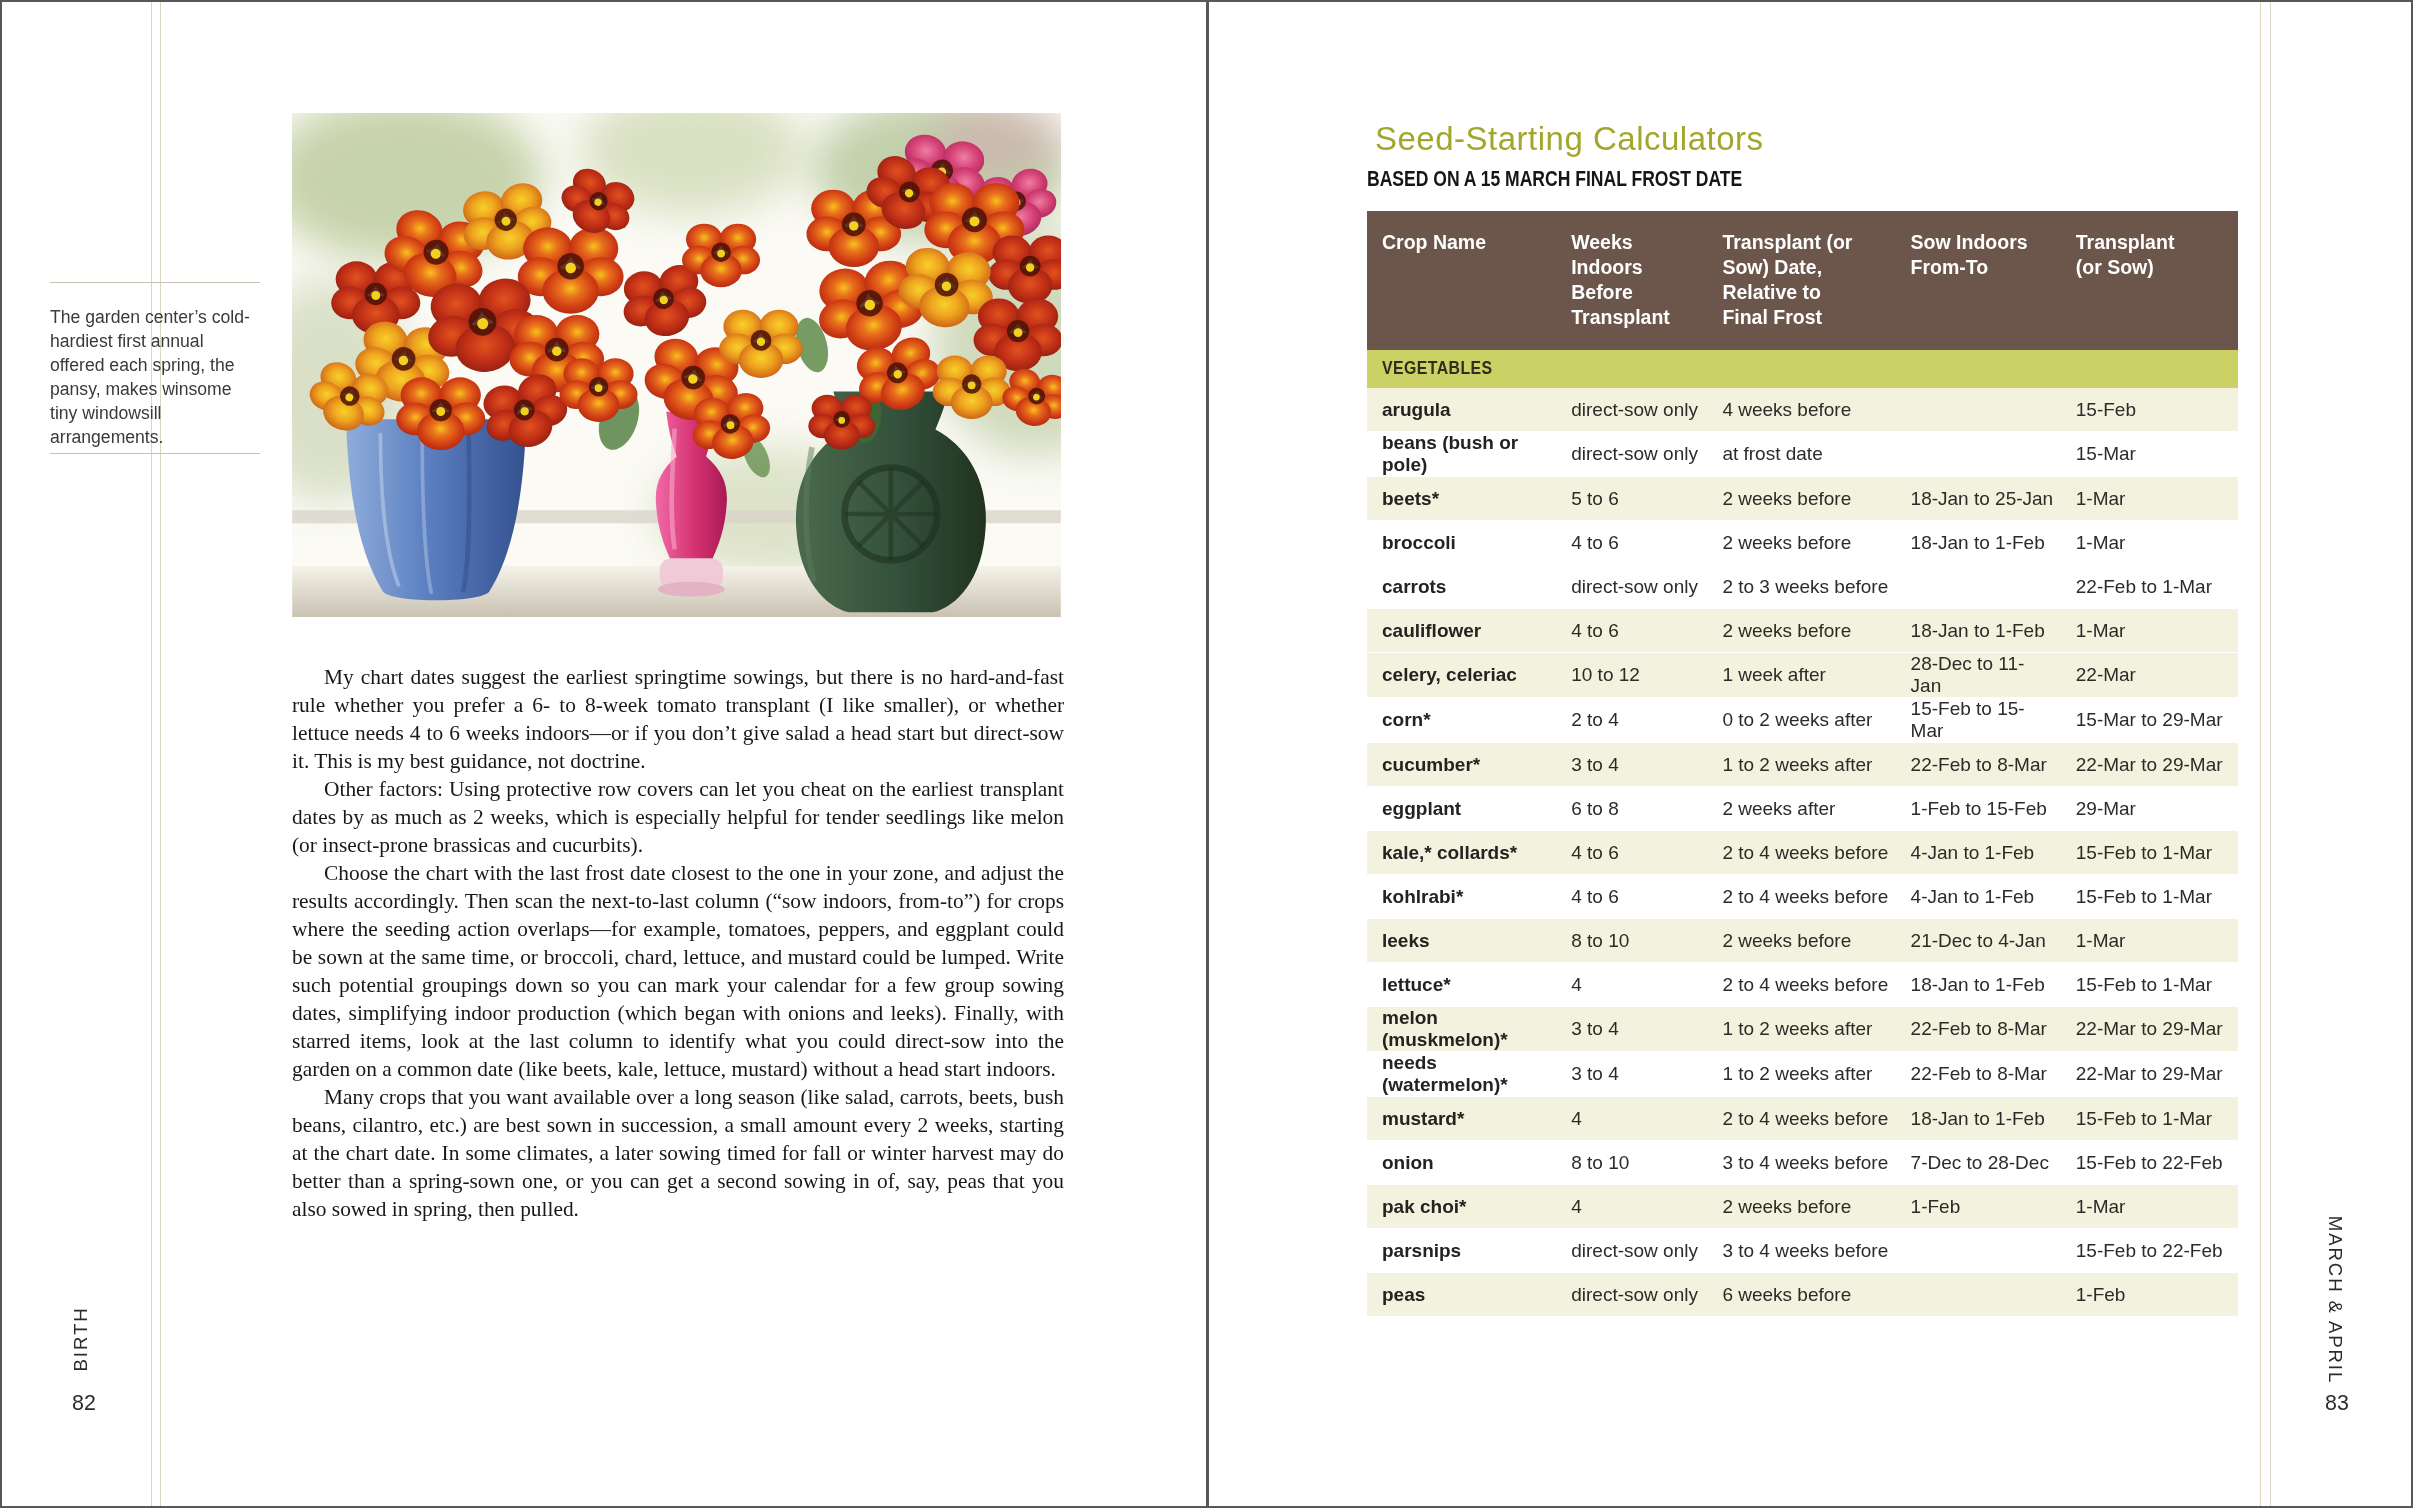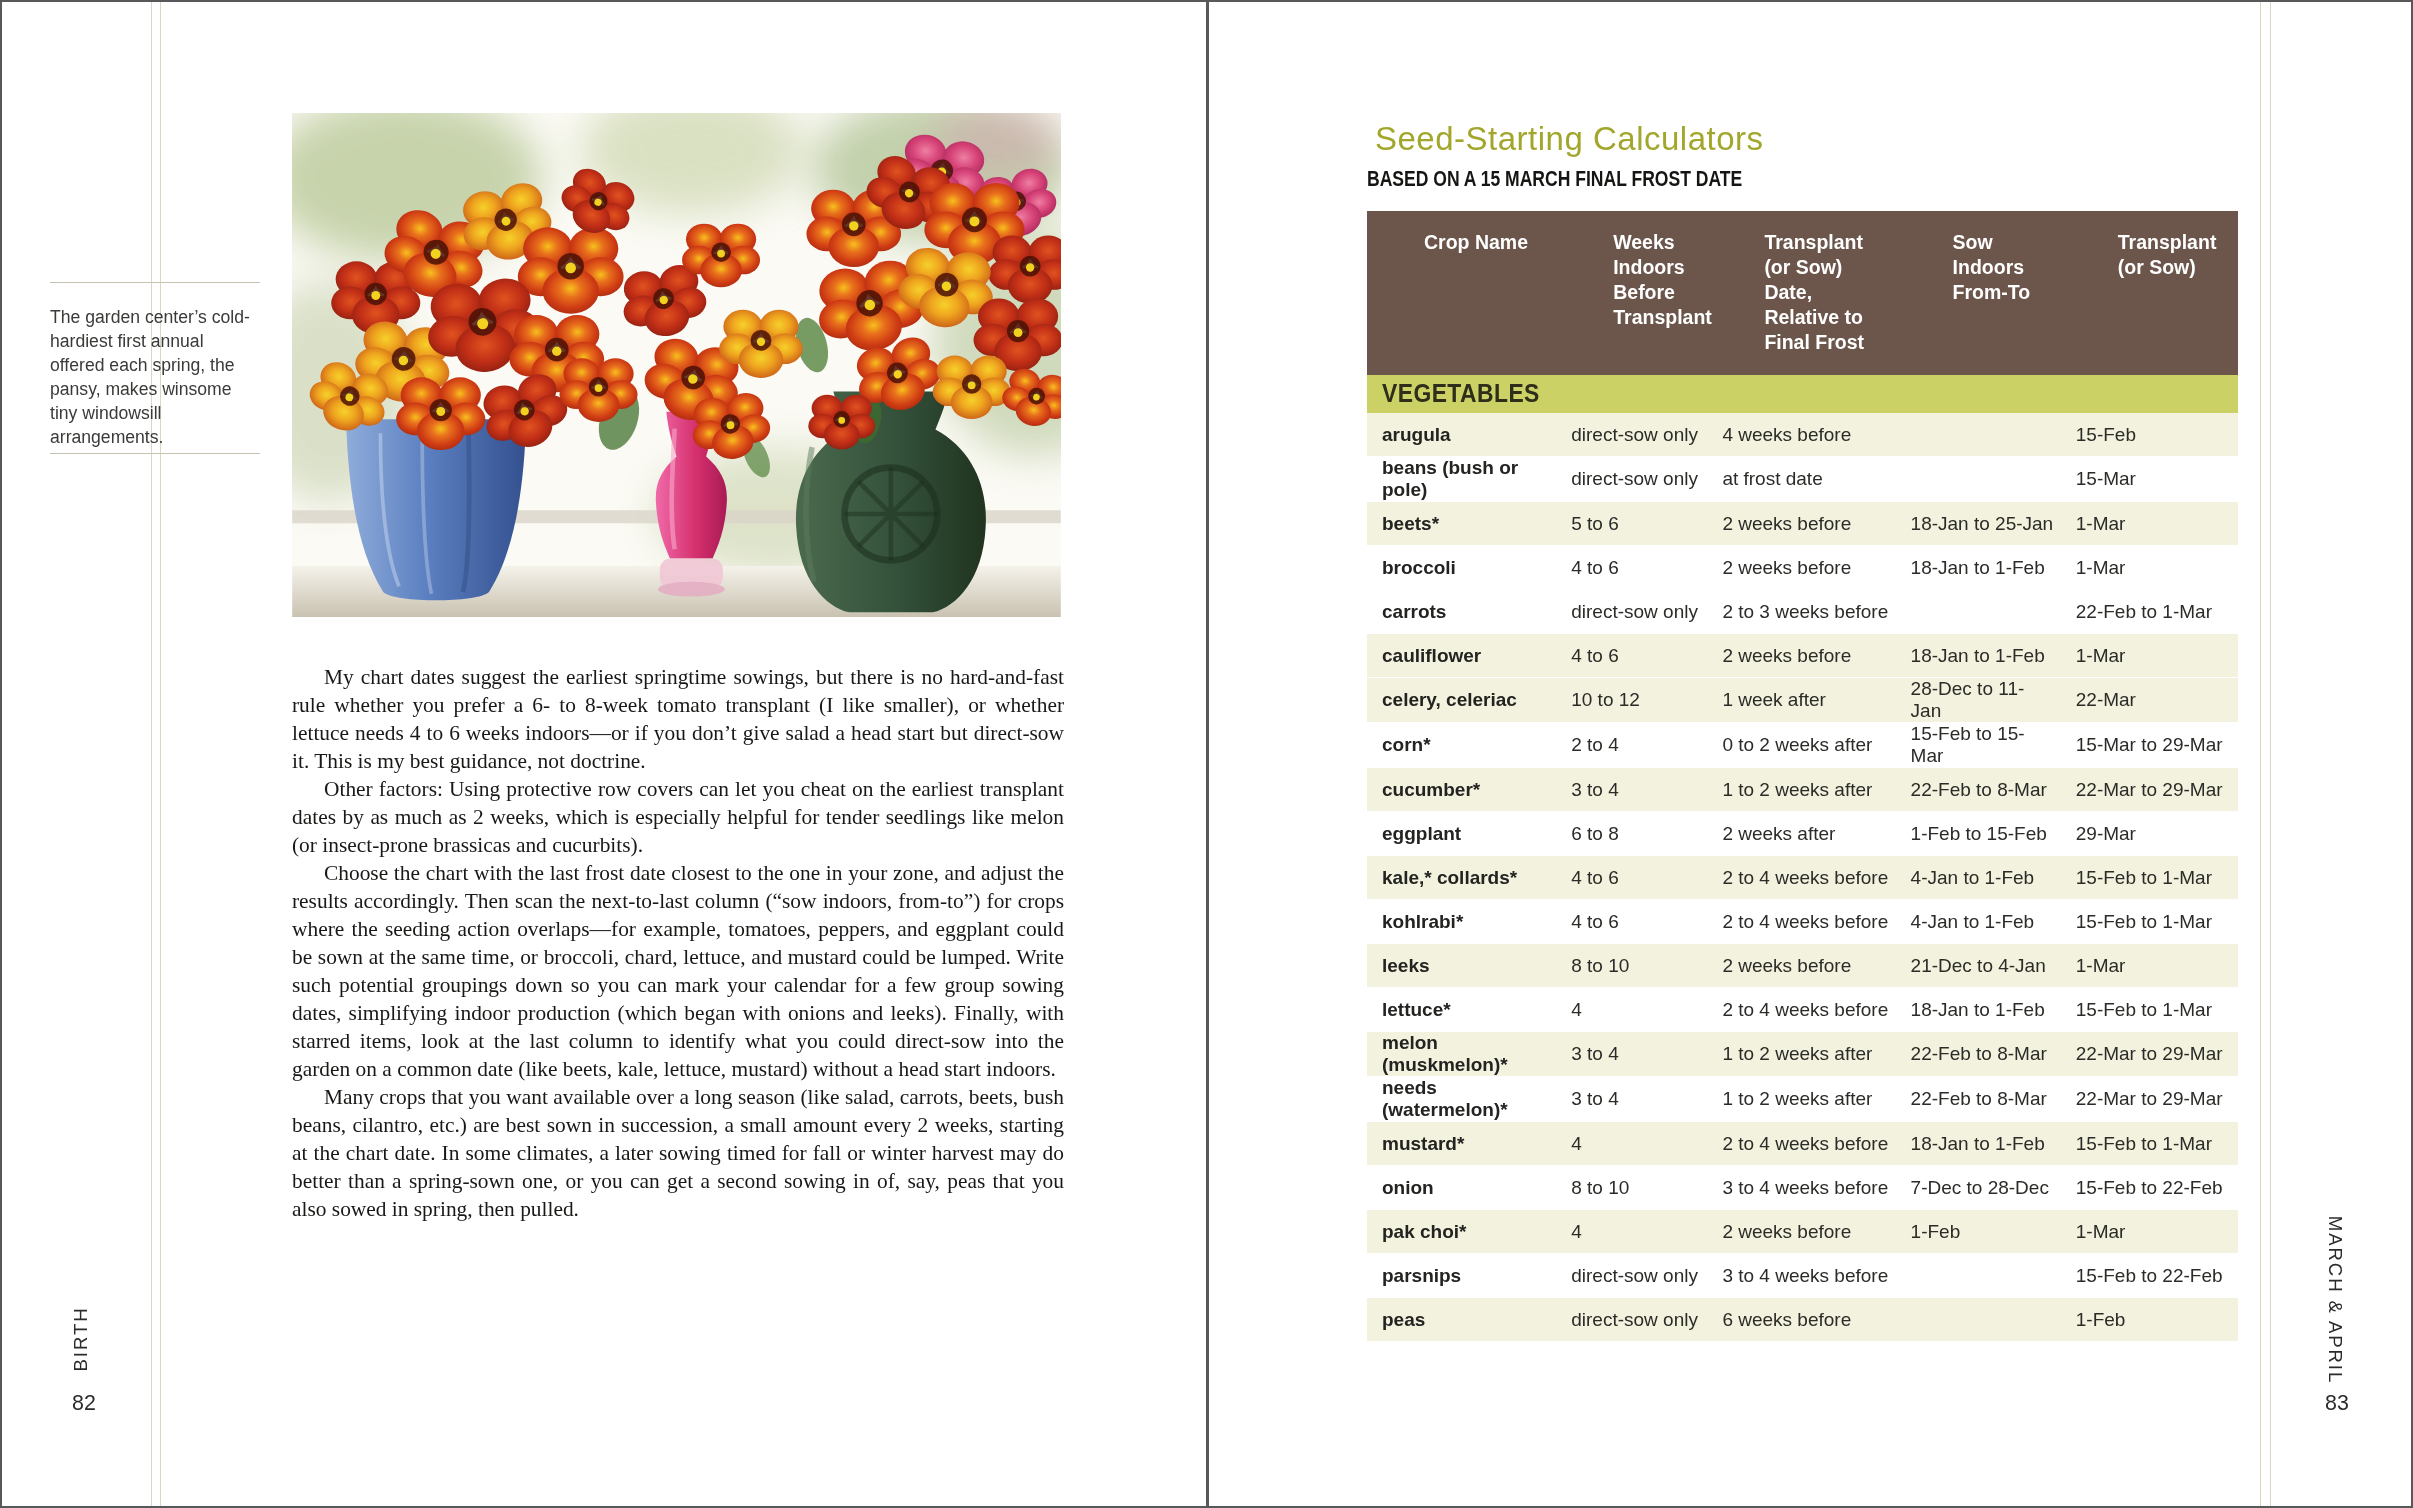--- a/index.html
+++ b/index.html
@@ -56,24 +56,24 @@
     border-collapse:collapse; table-layout:fixed;
     font-size:19px; color:#2b2b28;
   }
   table.crops th, table.crops td{padding:0 7.4px 0 15px; text-align:left; vertical-align:middle;}
   table.crops thead th{
     background:var(--header-brown,#6c564b); color:#ffffff;
     font-size:19.5px; font-weight:700; line-height:25px;
     vertical-align:top; padding-top:18.6px; padding-bottom:20.4px;
     height:96px;
   }
-  table.crops thead th span{display:inline-block;margin-left:42px;}
+  table.crops thead th span{display:inline-block;}
   .section-row td{
     background:var(--band-green,#ccd166);
-    font-weight:800; font-size:26px; color:#2e2e1a;
+    font-weight:800; font-size:18px; color:#2e2e1a;
     height:38px; letter-spacing:0.5px;
   }
   .section-row td span{display:inline-block; transform:scaleX(.88); transform-origin:left center;}
   tr.crop-row{height:44px;}
   tr.crop-row td{border-bottom:1.9px solid #ffffff;}
   tr.crop-row.shaded td{background:var(--row-cream,#f4f3df);}
   tr.crop-row td:first-child{font-weight:700; color:#232321;margin-top:12px;}
 </style>
 </head>
 <body>

